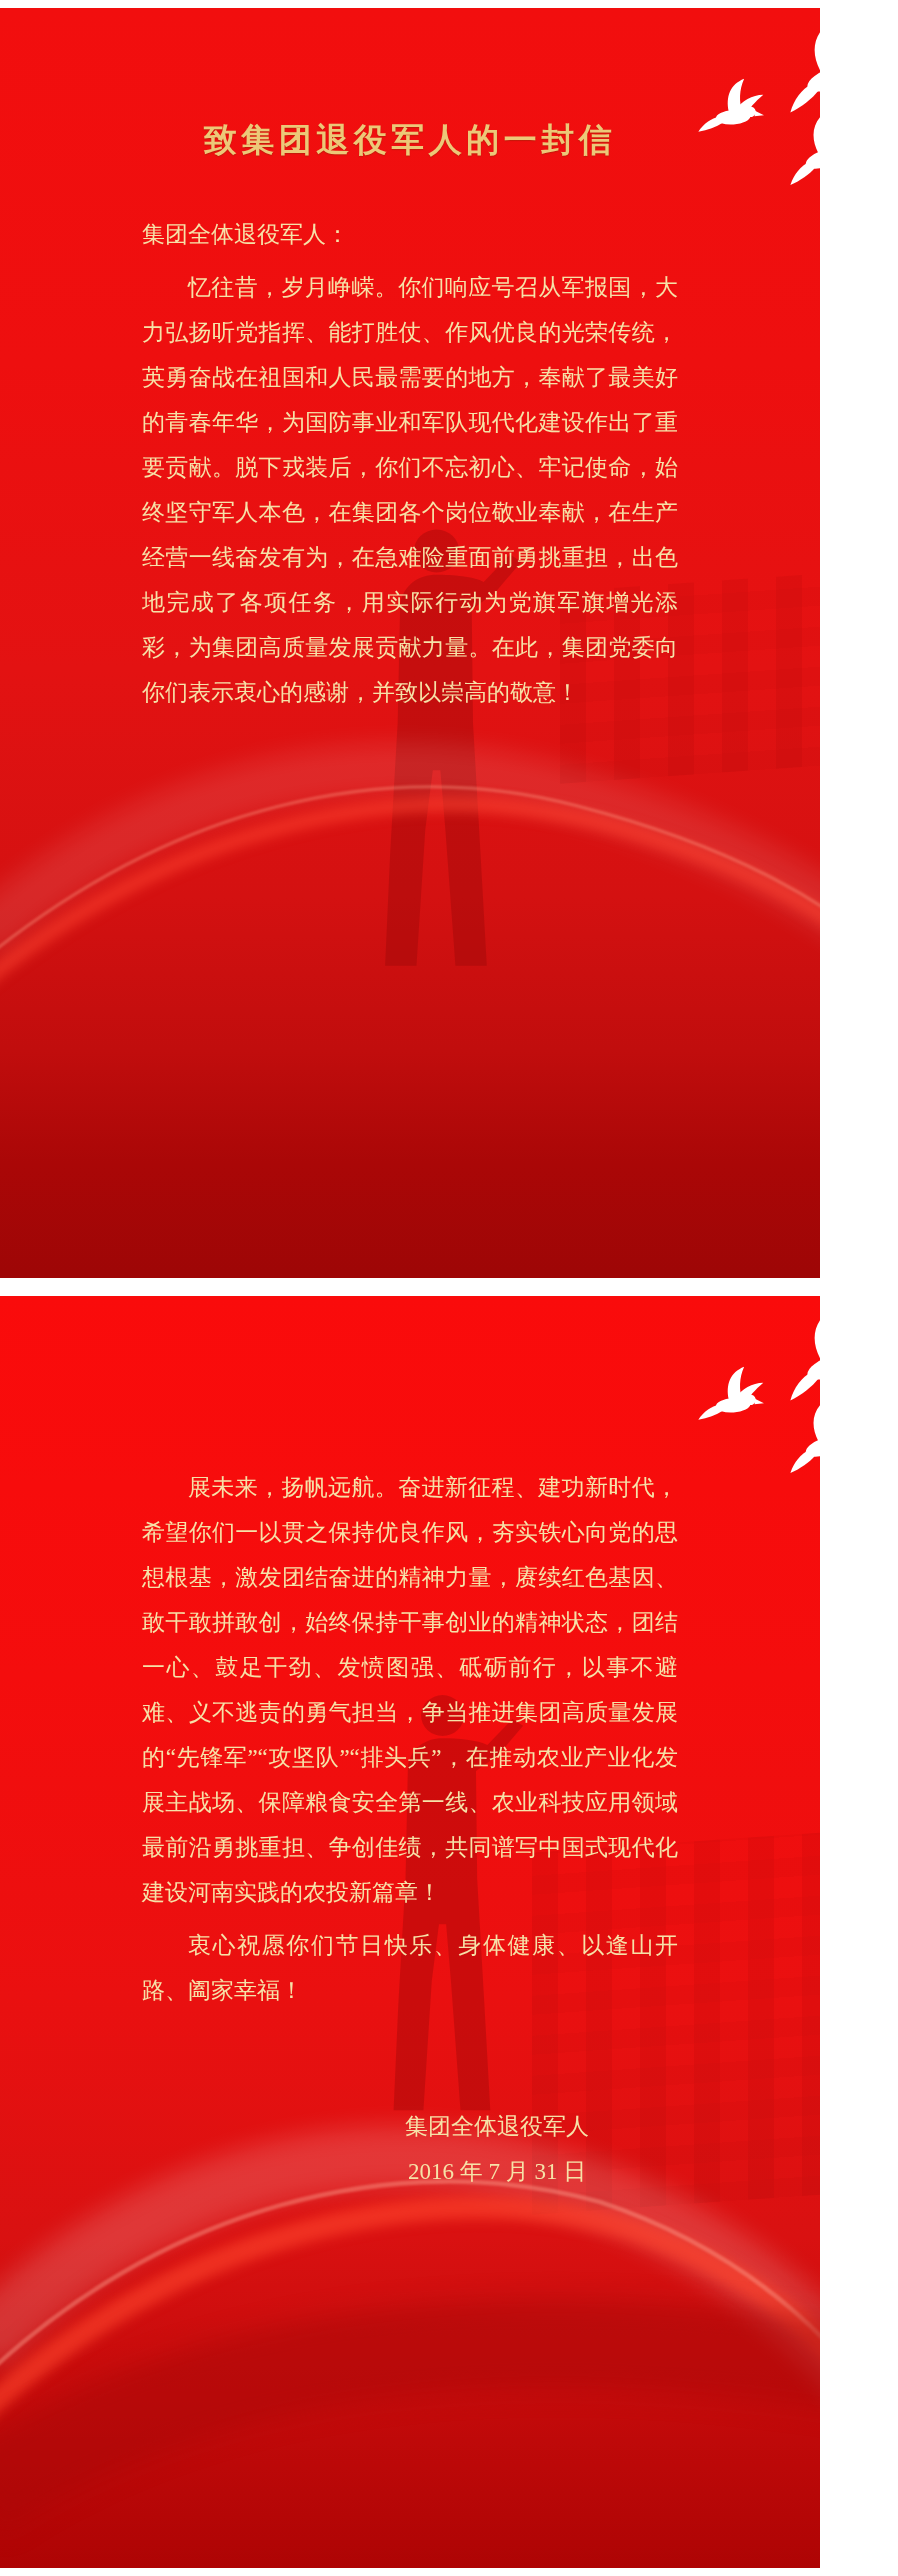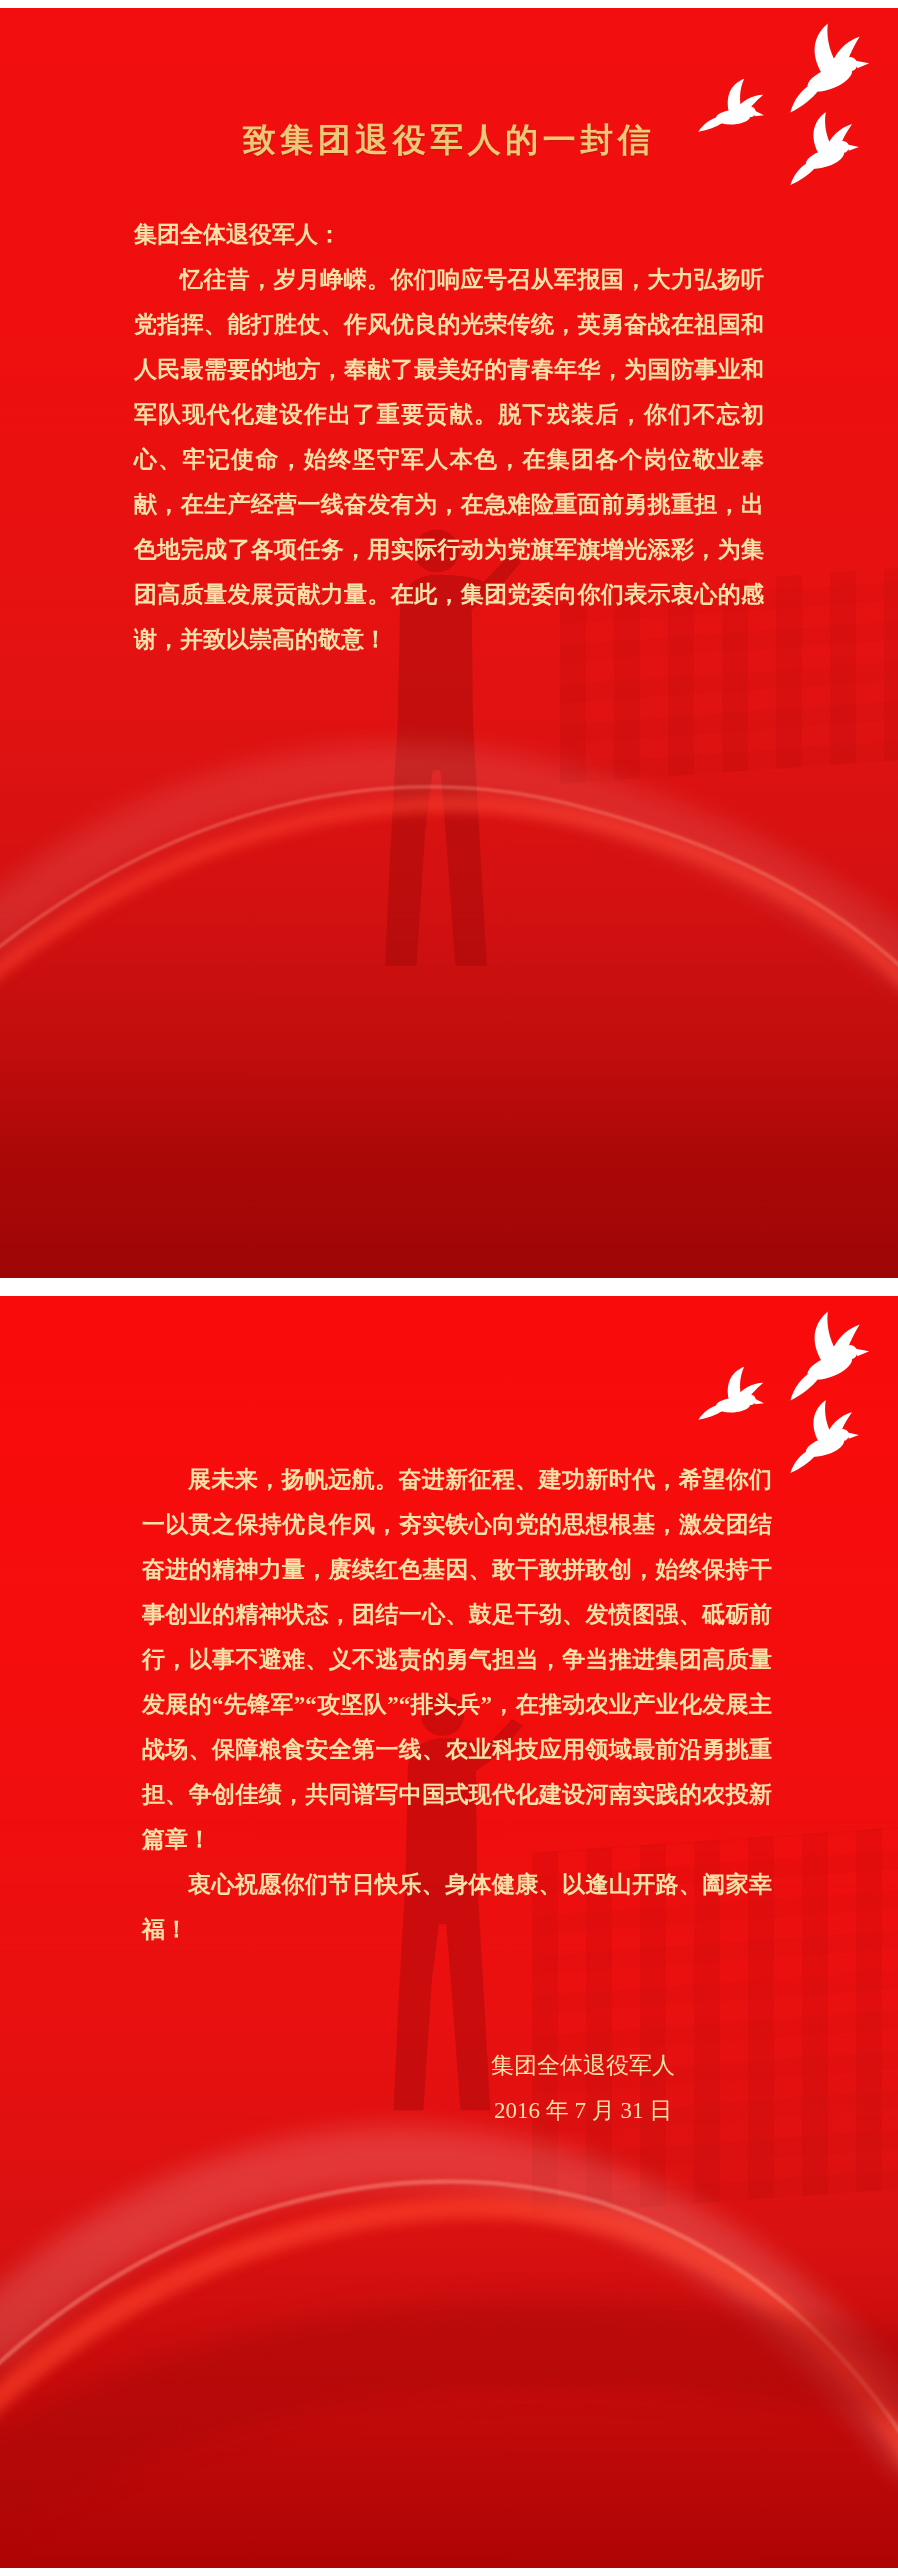--- a/index.html
+++ b/index.html
@@ -5,34 +5,33 @@
   html,body{margin:0;padding:0;}
   body{
     width:898px;height:2576px;
     background:#ffffff;
     font-family:"Liberation Serif","DejaVu Serif",serif;
     position:relative;
     overflow:hidden;
   }
   .page{
     position:relative;
-    width:898px;
+    width:820px;
     overflow:hidden;
   }
   .page1{
     height:1270px;
     margin-top:8px;
     background:linear-gradient(180deg,#f20e0e 0%,#ee0f0f 28%,#e31212 52%,#d41111 70%,#c10d0d 82%,#aa0707 91%,#9e0606 100%);
   }
   .page2{
     height:1272px;
     margin-top:18px;
     margin-bottom:7.4px;
     background:linear-gradient(180deg,#fa0b0b 0%,#f40d0d 30%,#ea1010 55%,#d91111 74%,#c20a0a 88%,#ae0404 100%);
-    padding-left:8px;
   }
   
   .decor{position:absolute;inset:0;pointer-events:none;}
   .dove{position:absolute;}
   .dove use{fill:#ffffff;}
   .dove.d1{left:778px;top:11.3px;width:101px;height:95px;transform:rotate(-6deg);}
   .dove.d2{left:695px;top:66px;width:80px;height:69px;transform:rotate(12deg);}
   .dove.d3{left:780px;top:100px;width:89px;height:80px;transform:rotate(-3deg);}
   .soldier{position:absolute;opacity:.34;}
   .soldier use{fill:#8f0707;}
@@ -67,21 +66,21 @@
   }
   .letter-text{
     position:relative;z-index:2;
     margin:54px 134px 0 134px;
     color:#f6e2a8;
     font-size:23px;
     line-height:45px;
     text-align:justify;
   }
   .page2 .letter-text{margin-top:0;padding-top:161px;}
-  .letter-text p{margin:0;font-weight:bold;}
+  .letter-text p{margin:8px;}
   p.para{text-indent:2em;}
   p.salutation{text-indent:0;}
   .signoff{
     position:relative;z-index:2;
     margin:91px 187px 0 auto;
     width:272px;
     text-align:center;
     color:#f6e2a8;
     font-size:23px;
     line-height:45px;

